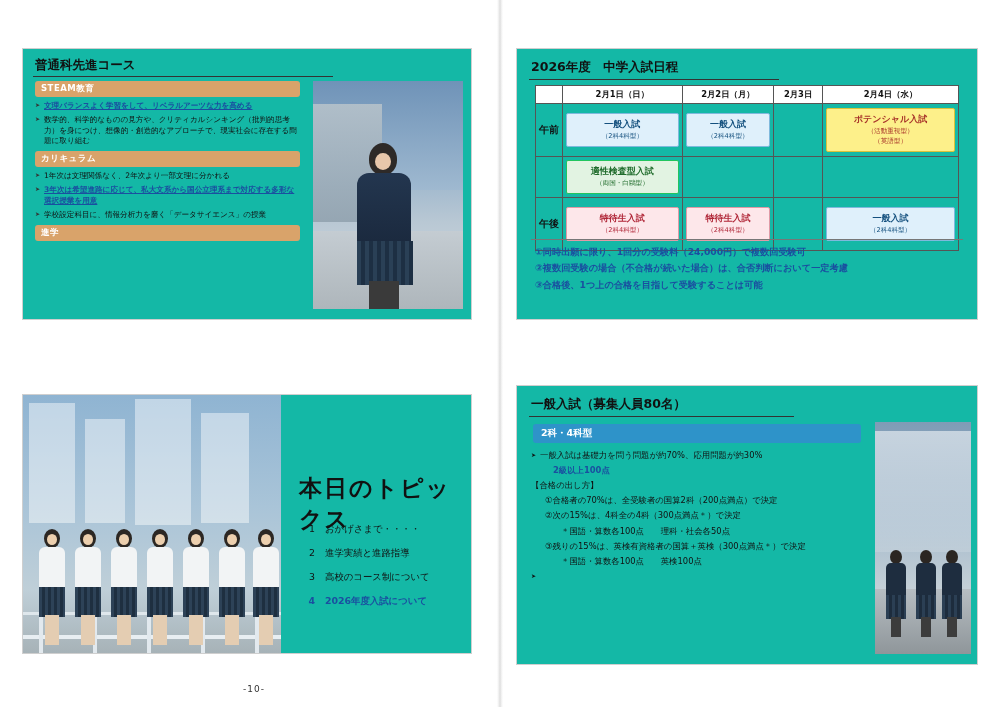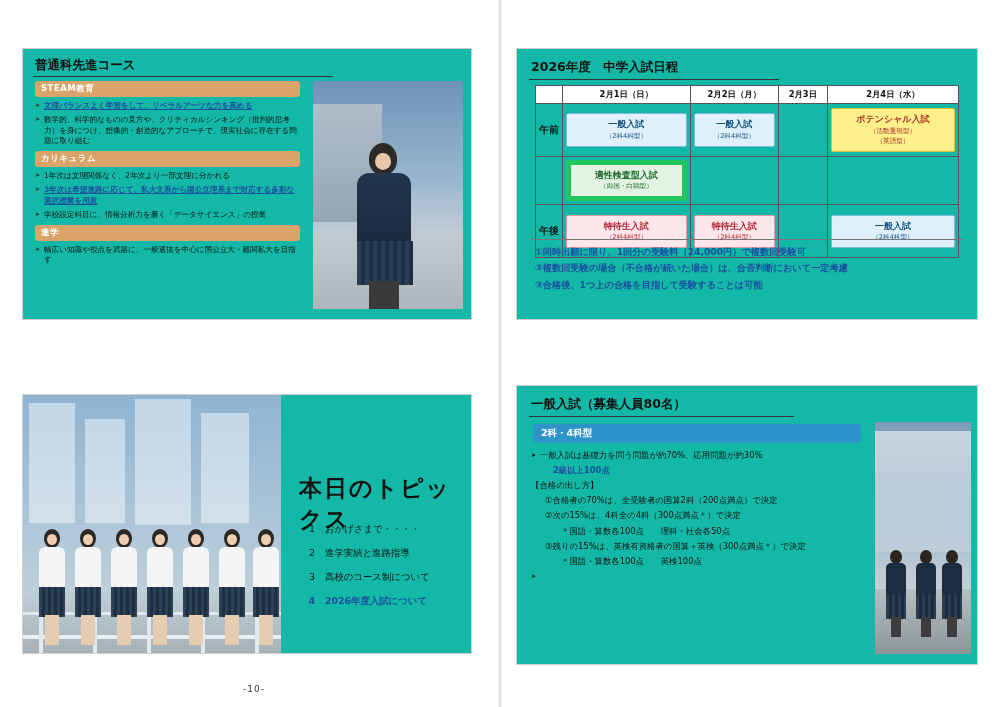--- a/index.html
+++ b/index.html
@@ -168,21 +168,21 @@
   .cellbox {
     display: block;
     margin: 3px;
     border-radius: 2px;
     padding: 5px 2px;
     line-height: 1.25;
   }
   .cb-main { font-size: 9px; font-weight: bold; }
   .cb-sub  { font-size: 6.6px; font-weight: normal; }
   .cb-blue   { background: #dff0fb; border: 1px solid #7fb9dd; color: #14507e; }
-  .cb-green  { background: #e2f3e2; border: 5px solid #22c55e; color: #1f6b2b; }
+  .cb-green  { background: #e2f3e2; border: 1px solid #22c55e; color: #1f6b2b; }
   .cb-pink   { background: #fde7ea; border: 1px solid #e09aa6; color: #b02637; }
   .cb-yellow { background: #fdf08a; border: 1px solid #d9c23a; color: #a8342a; }
   .row-am td, .row-pm td { height: 52px; }
   .timecell { font-size: 10px; font-weight: bold; }
   .s2-notes {
     position: absolute;
     left: 18px; top: 196px; width: 428px;
   }
   .s2-note {
     font-size: 9.2px;
@@ -318,21 +318,20 @@
     <span class="tanband">STEAM教育</span>
     <p class="bullet hl">文理バランスよく学習をして、リベラルアーツな力を高める</p>
     <p class="bullet">数学的、科学的なものの見方や、クリティカルシンキング（批判的思考力）を身につけ、想像的・創造的なアプローチで、現実社会に存在する問題に取り組む</p>
 
     <span class="tanband">カリキュラム</span>
     <p class="bullet">1年次は文理関係なく、2年次より一部文理に分かれる</p>
     <p class="bullet hl">3年次は希望進路に応じて、私大文系から国公立理系まで対応する多彩な選択授業を用意</p>
     <p class="bullet">学校設定科目に、情報分析力を磨く「データサイエンス」の授業</p>
 
     <span class="tanband">進学</span>
-    <p class="bullet">幅広い知識や視点を武器に、一般選抜を中心に国公立大・難関私大を目指す</p>
   </div>
 
   <div class="s1-photo">
     <div class="sky"></div>
     <div class="bldg"></div>
     <div class="ground"></div>
     <div class="person-head"></div>
     <div class="person-face"></div>
     <div class="person-body"></div>
     <div class="person-skirt"></div>

